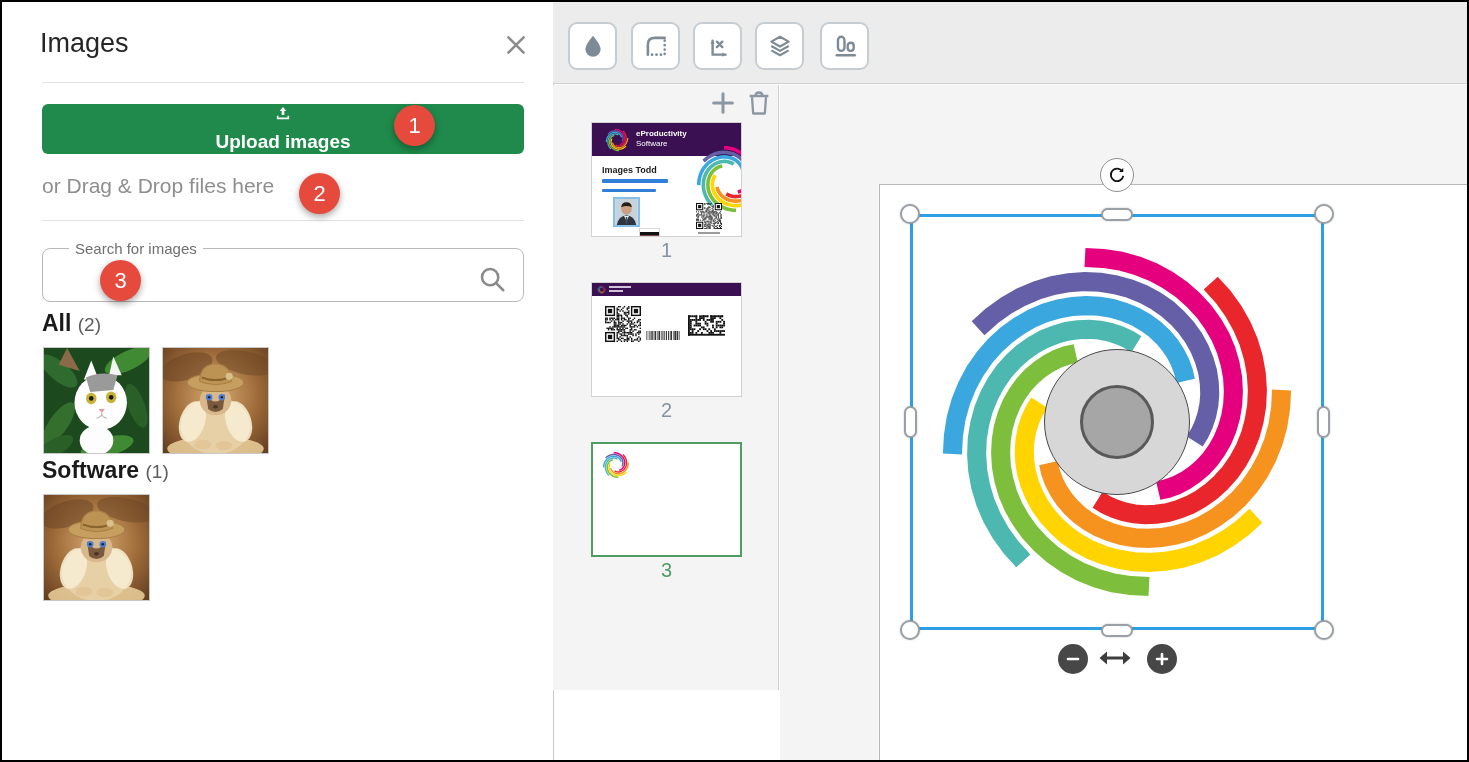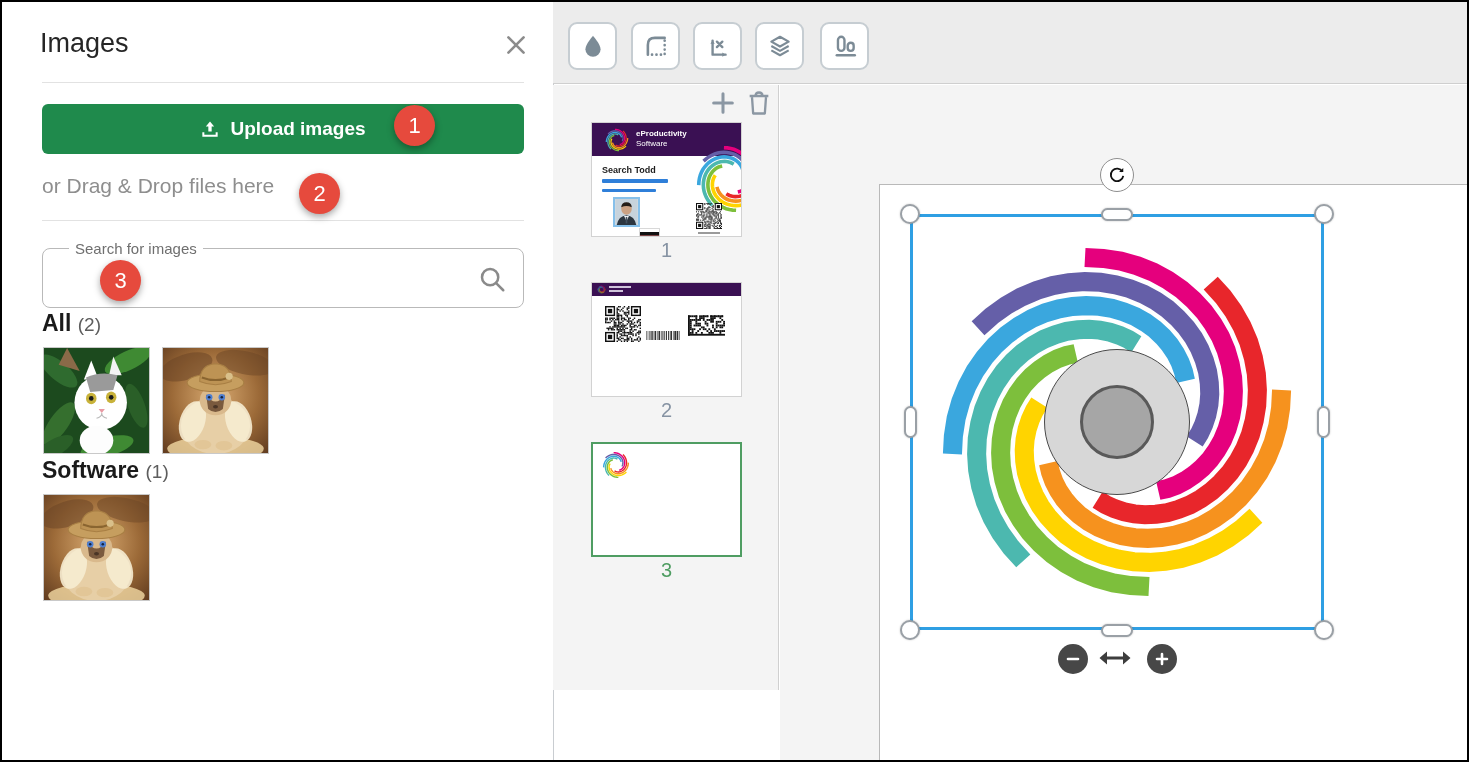--- a/index.html
+++ b/index.html
@@ -8,26 +8,26 @@
     border:2px solid #000;background:#fff;overflow:hidden;
     font-family:"Liberation Sans","DejaVu Sans",sans-serif;color:#333;
   }
   
   .left-panel{position:absolute;left:0;top:0;width:551px;height:758px;background:#fff;border-right:1px solid #c9cdd1;}
   .panel-title{position:absolute;left:38px;top:26px;font-size:27px;font-weight:normal;color:#262626;}
   .panel-close{position:absolute;left:498px;top:28px;width:32px;height:32px;border:none;background:none;cursor:pointer;padding:0;}
   .hr{position:absolute;left:40px;width:482px;height:0;border-top:1px solid #e2e2e2;}
   .upload-btn{position:absolute;left:40px;top:102px;width:482px;height:50px;background:var(--accent-green,#1f8a4c);
     border:none;border-radius:6px;color:#fff;font-size:19px;font-weight:bold;cursor:pointer;
-    display:flex;align-items:center;justify-content:center;gap:10px;font-family:inherit;}
+    display:flex;align-items:center;justify-content:center;gap:10px;font-family:inherit;flex-direction:column;}
   .drag-text{position:absolute;left:40px;top:172px;font-size:21px;color:#8e8e8e;}
   .step-badge{position:absolute;width:41px;height:41px;border-radius:50%;background:var(--badge-red,#e64a3d);
     color:#fff;font-size:22px;display:flex;align-items:center;justify-content:center;
     box-shadow:0 3px 7px rgba(0,0,0,.35);z-index:5;}
-  .search-box{position:absolute;left:40px;top:246px;width:482px;height:60px;border:1px solid #b9b9b9;border-radius:8px;box-sizing:border-box;}
+  .search-box{position:absolute;left:40px;top:246px;width:482px;height:54px;border:1px solid #b9b9b9;border-radius:8px;box-sizing:border-box;}
   .search-label{position:absolute;left:26px;top:-9px;background:#fff;padding:0 6px;font-size:15px;color:#6f6f6f;}
   .search-input{position:absolute;left:20px;top:10px;width:380px;height:38px;border:none;outline:none;
     font-size:21px;color:#3a3a3a;font-family:inherit;background:transparent;}
   .search-icon-wrap{position:absolute;right:16px;top:15px;width:30px;height:30px;}
   .group-heading{position:absolute;left:40px;font-size:23px;font-weight:bold;color:#1a1a1a;}
   .group-count{font-size:19px;font-weight:normal;color:#5d5d5d;}
   .img-tile{position:absolute;width:107px;height:107px;border:1px solid #c9c9c9;box-sizing:border-box;cursor:pointer;background:#fff;}
   .img-tile svg{display:block;width:100%;height:100%;}
   
   .top-strip{position:absolute;left:551px;top:0;width:916px;height:82px;background:#ececec;border-bottom:1px solid #cfcfcf;box-sizing:border-box;}
@@ -258,21 +258,21 @@
             <path d="M145.9 98.4L131.8 111.2L116.7 122.1L100.8 131.1L84.3 138.2L67.5 143.2L50.6 146.3L33.8 147.4L17.4 146.7L1.5 144.1L-13.6 140.0L-27.8 134.2L-40.9 127.1L-52.9 118.8L-63.5 109.3L-72.8 99.1L-80.6 88.1L-86.9 76.6L-91.7 64.8L-95.1 52.9L-96.9 41.0L-97.4 29.3L-96.5 18.1L-94.3 7.4L-91.0 -2.7L-86.7 -12.0L-81.5 -20.3" fill="none" stroke="#ffd400" stroke-width="20"></path>
             <path d="M33.6 172.8L14.6 171.8L-3.9 168.9L-21.5 164.0L-38.1 157.3L-53.5 149.0L-67.7 139.2L-80.3 128.1L-91.4 116.0L-100.8 103.0L-108.6 89.4L-114.6 75.3L-118.8 60.9L-121.4 46.6L-122.2 32.4L-121.5 18.6L-119.3 5.3L-115.6 -7.3L-110.7 -19.1L-104.6 -29.8L-97.5 -39.6L-89.6 -48.1L-81.0 -55.4L-71.9 -61.5L-62.5 -66.3L-52.9 -69.8L-43.3 -72.0" fill="none" stroke="#7dbf3c" stroke-width="20"></path>
             <path d="M-98.4 145.9L-111.2 131.8L-122.1 116.7L-131.1 100.8L-138.2 84.3L-143.2 67.5L-146.3 50.6L-147.4 33.8L-146.7 17.4L-144.1 1.5L-140.0 -13.6L-134.2 -27.8L-127.1 -40.9L-118.8 -52.9L-109.3 -63.5L-99.1 -72.8L-88.1 -80.6L-76.6 -86.9L-64.8 -91.7L-52.9 -95.1L-41.0 -96.9L-29.3 -97.4L-18.1 -96.5L-7.4 -94.3L2.7 -91.0L12.0 -86.7L20.3 -81.5" fill="none" stroke="#4cb8af" stroke-width="20"></path>
             <path d="M-172.8 33.6L-171.8 14.6L-168.9 -3.9L-164.0 -21.5L-157.3 -38.1L-149.0 -53.5L-139.2 -67.7L-128.1 -80.3L-116.0 -91.4L-103.0 -100.8L-89.4 -108.6L-75.3 -114.6L-60.9 -118.8L-46.6 -121.4L-32.4 -122.2L-18.6 -121.5L-5.3 -119.3L7.3 -115.6L19.1 -110.7L29.8 -104.6L39.6 -97.5L48.1 -89.6L55.4 -81.0L61.5 -71.9L66.3 -62.5L69.8 -52.9L72.0 -43.3" fill="none" stroke="#3aa7de" stroke-width="20"></path>
           </svg>
         <div class="bc-brand">
           <div>eProductivity</div>
           <div style="font-weight:normal">Software</div>
         </div>
       </div>
-      <div class="bc-name">Search Todd</div>
+      <div class="bc-name">Images Todd</div>
       <div class="blue-bar" style="left:10px;top:56px;width:66px"></div>
       <div class="blue-bar" style="left:10px;top:66px;width:54px;height:3px"></div>
       <div class="bc-portrait">
         <svg width="100%" height="100%" viewBox="0 0 28 32">
             <use href="#portrait-art"></use>
           </svg>
       </div>
       <div class="bc-flag">
         <svg width="19" height="11" viewBox="0 0 19 11">
             <use href="#flag-art"></use>

